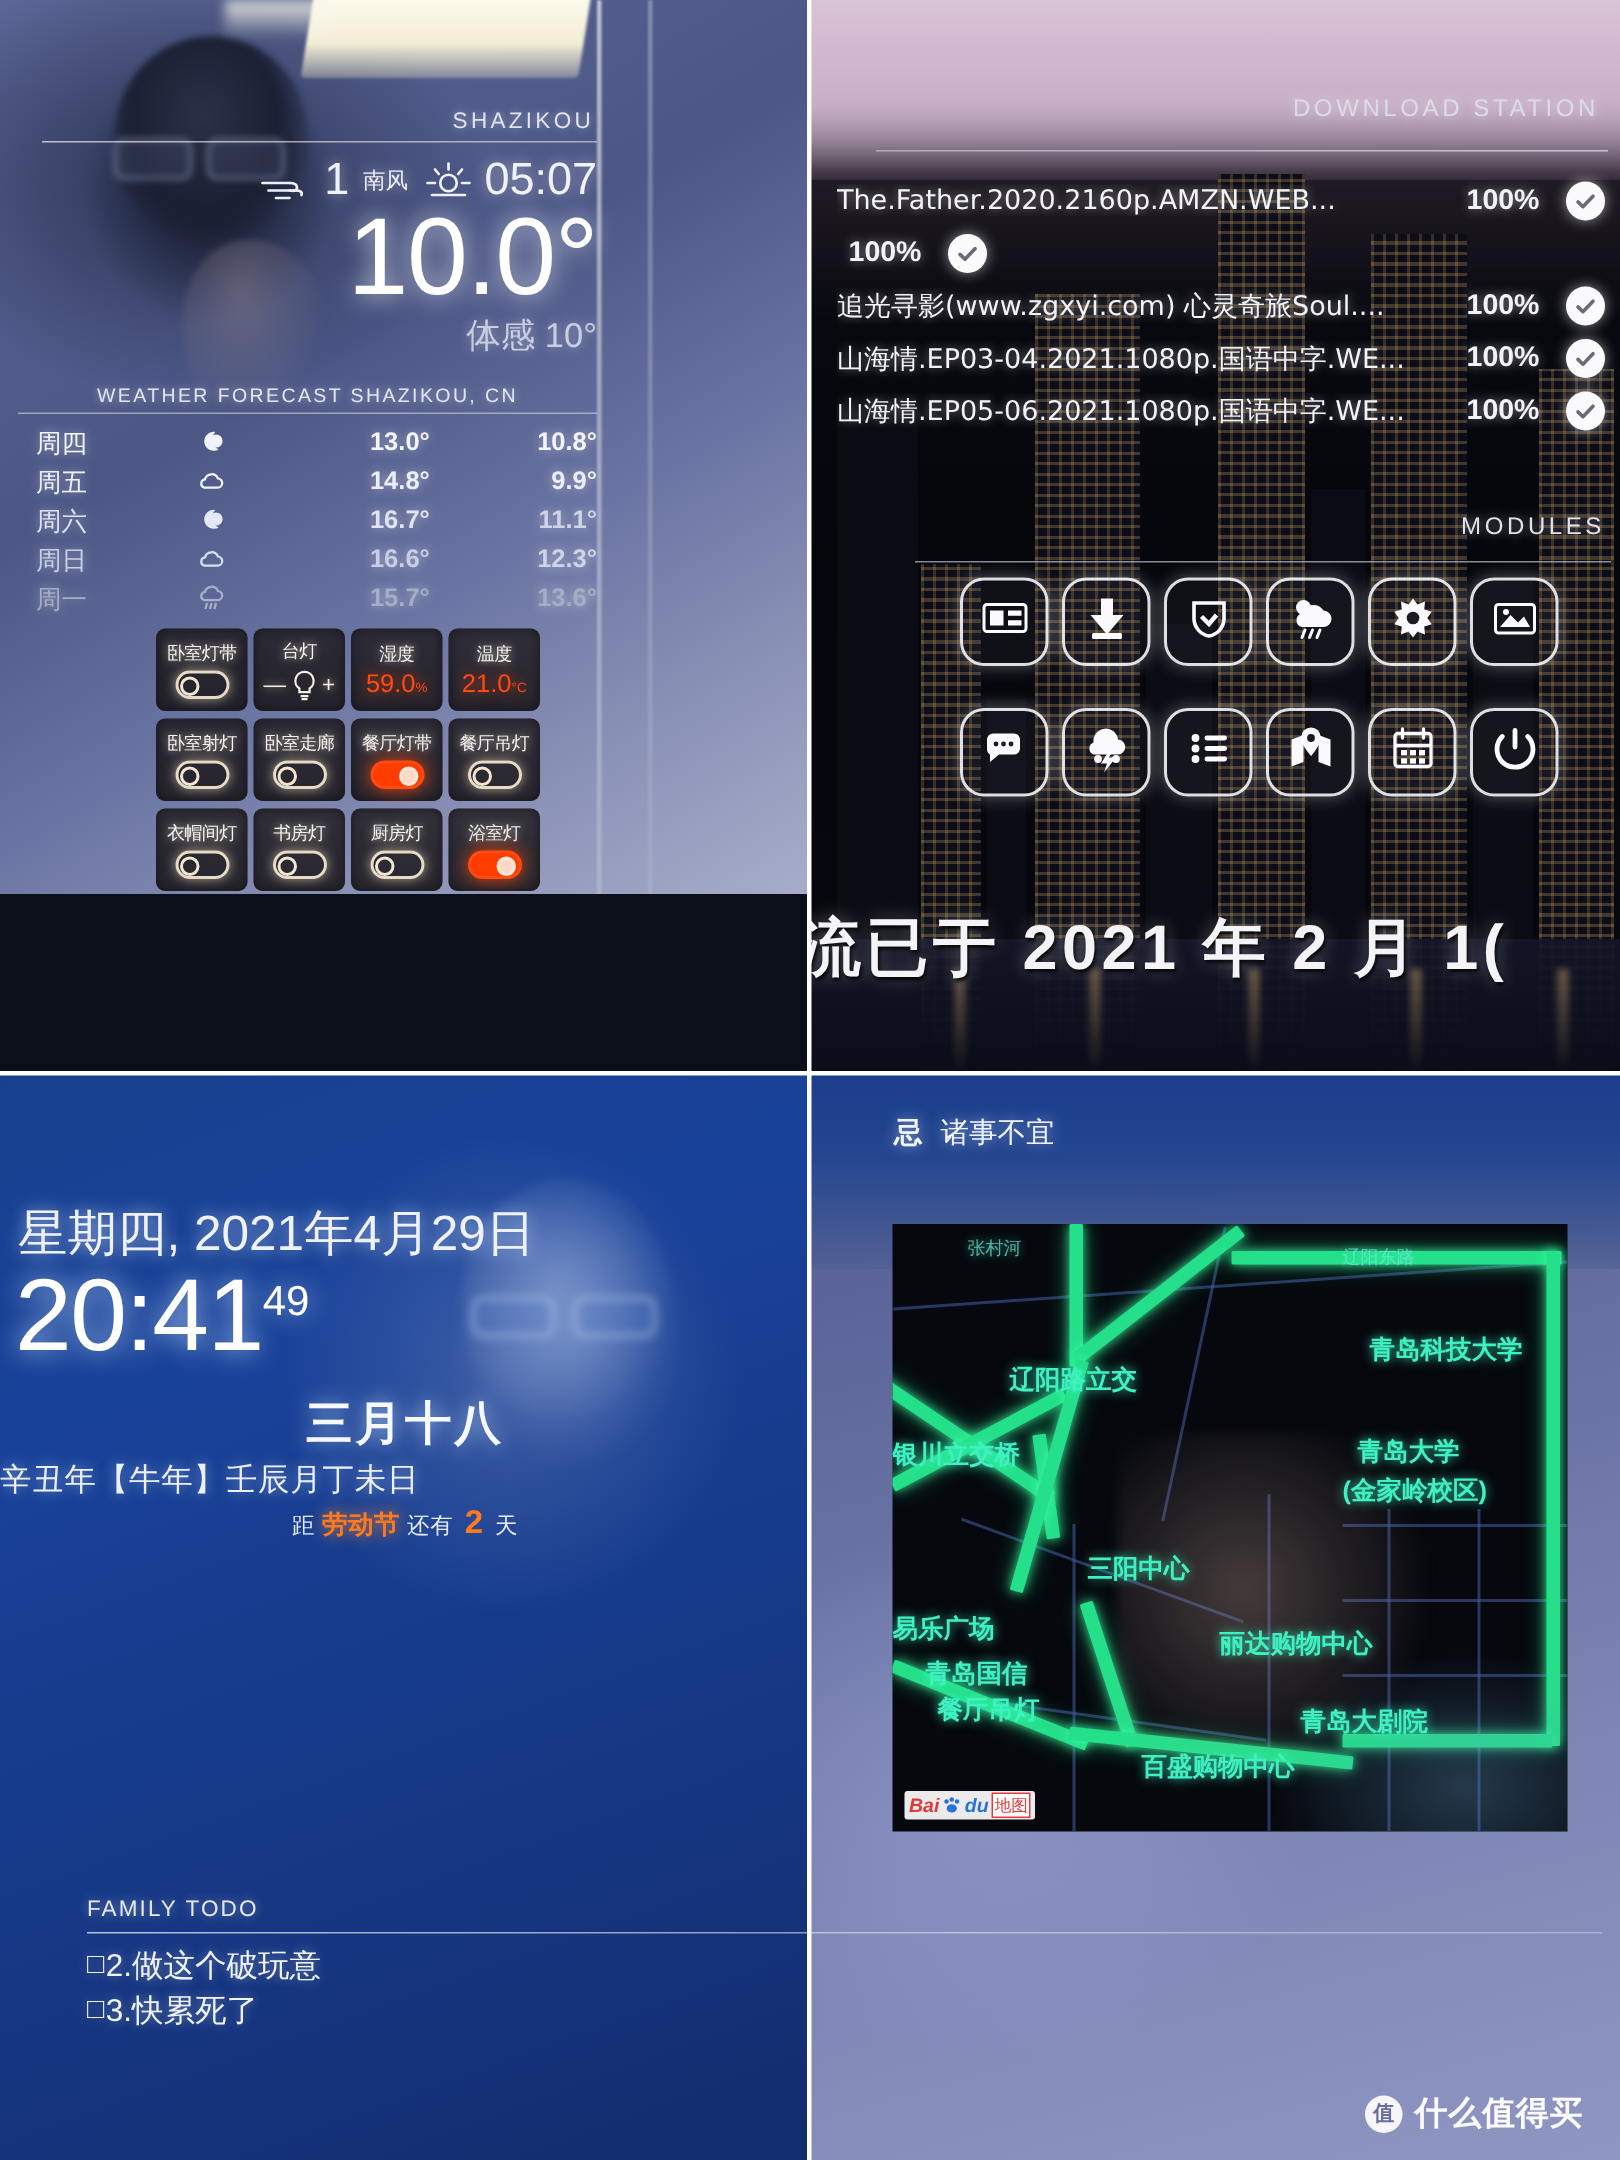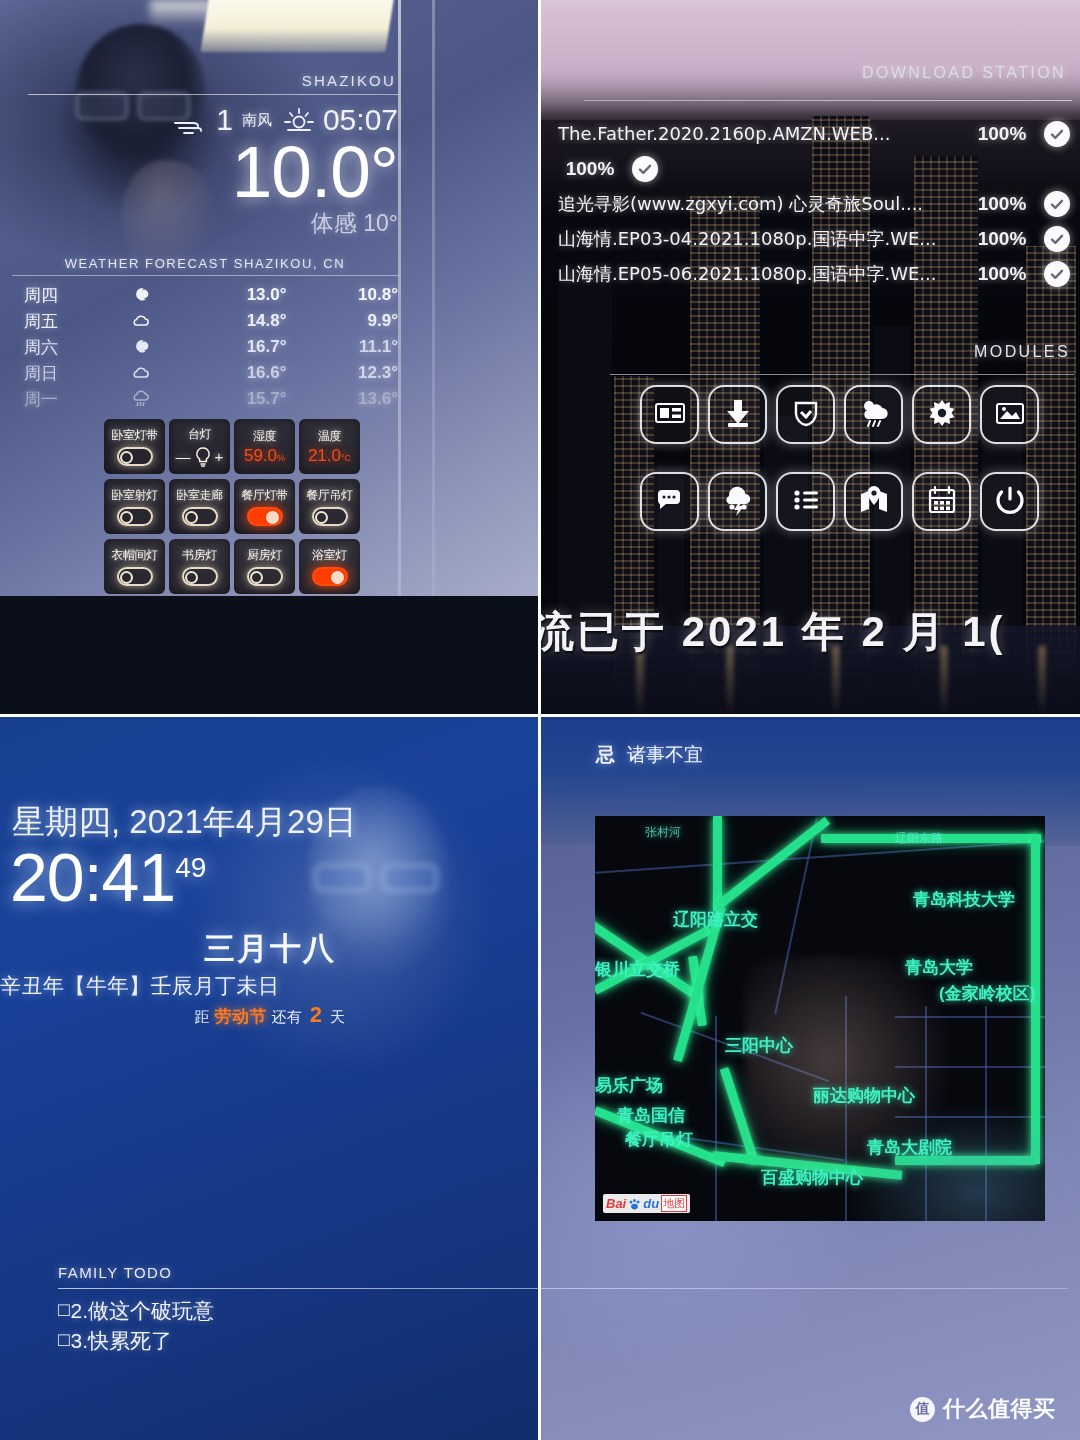--- a/index.html
+++ b/index.html
@@ -857,21 +857,21 @@
 
       <div class="map-hand"></div>
       <div class="map-glow"></div>
 
       <div class="map-lbl sm" style="left:50px;  top:8px;">张村河</div>
       <div class="map-lbl sm" style="left:300px; top:14px;">辽阳东路</div>
       <div class="map-lbl big" style="left:78px;  top:92px;">辽阳路立交</div>
       <div class="map-lbl big" style="left:318px; top:72px;">青岛科技大学</div>
       <div class="map-lbl big" style="left:0px;   top:142px;">银川立交桥</div>
       <div class="map-lbl big" style="left:310px; top:140px;">青岛大学</div>
-      <div class="map-lbl big" style="left:300px; top:166px;margin-left:44px;">(金家岭校区)</div>
+      <div class="map-lbl big" style="left:300px; top:166px;">(金家岭校区)</div>
       <div class="map-lbl big" style="left:130px; top:218px;">三阳中心</div>
       <div class="map-lbl big" style="left:0px;   top:258px;">易乐广场</div>
       <div class="map-lbl big" style="left:218px; top:268px;">丽达购物中心</div>
       <div class="map-lbl big" style="left:22px;  top:288px;">青岛国信</div>
       <div class="map-lbl big" style="left:30px;  top:312px;">餐厅吊灯</div>
       <div class="map-lbl big" style="left:272px; top:320px;">青岛大剧院</div>
       <div class="map-lbl big" style="left:166px; top:350px;">百盛购物中心</div>
 
       <div class="baidu">
         <span class="b1">Bai</span>

